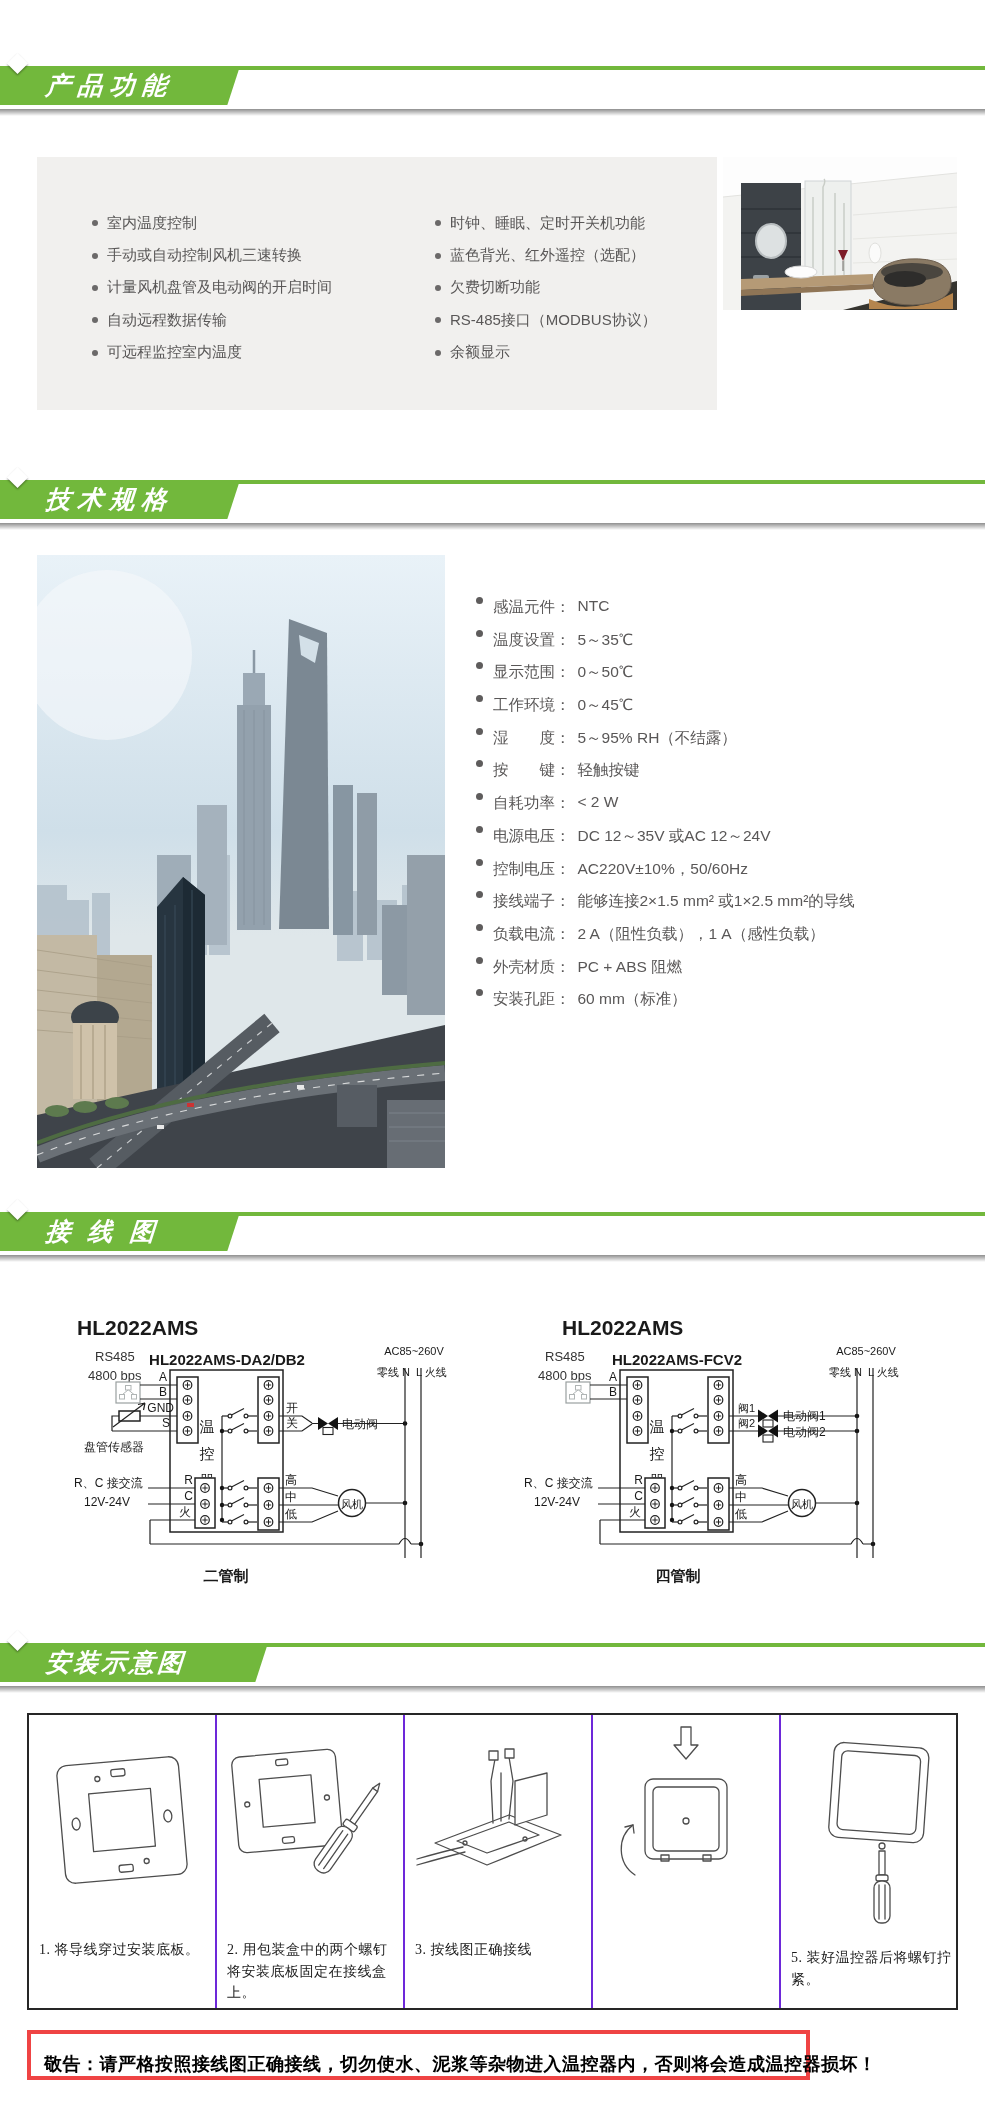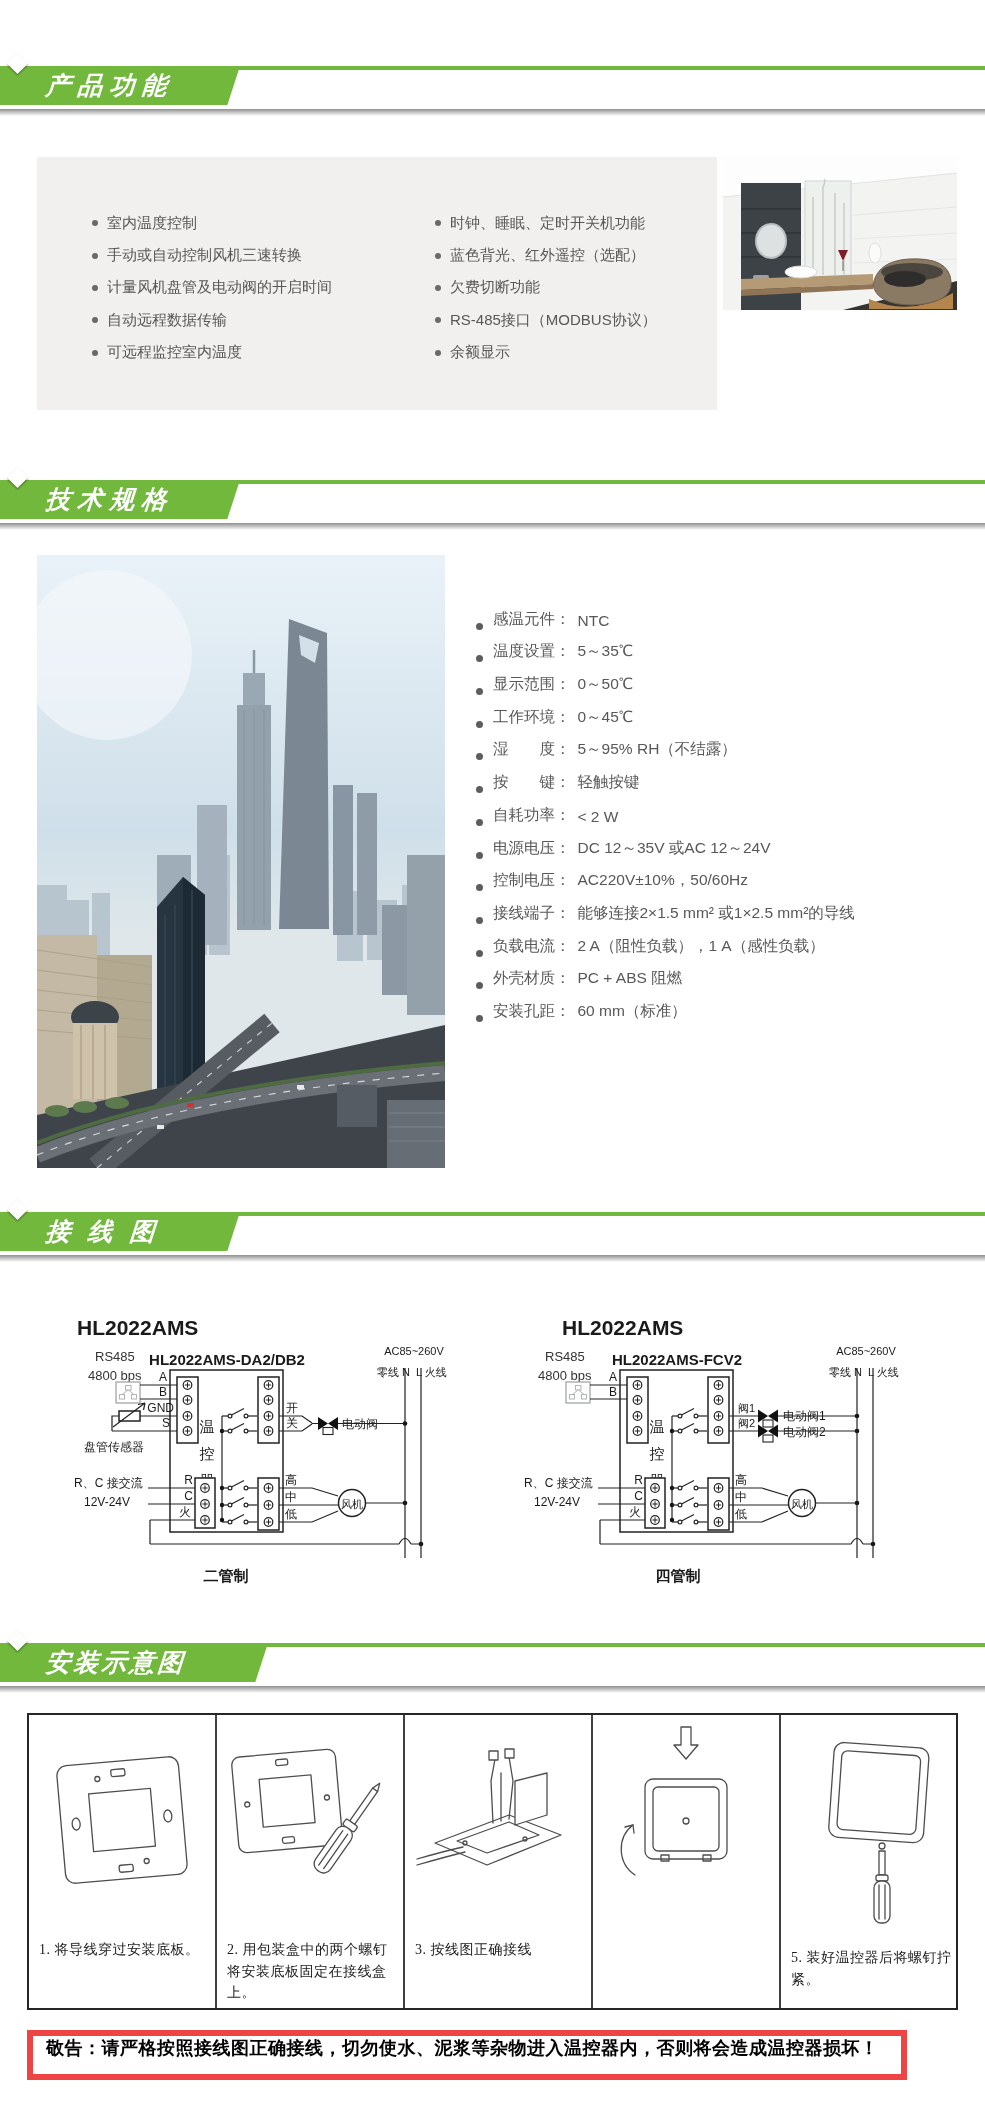--- a/index.html
+++ b/index.html
@@ -18,49 +18,49 @@
     transform:rotate(45deg);box-shadow:1px 1px 2px rgba(0,0,0,.35);}
   .hshadow{position:absolute;left:0;width:100%;height:7px;
     background:linear-gradient(to bottom,#8f8f8f,rgba(255,255,255,0));}
   
   .gray-panel{position:absolute;left:37px;top:157px;width:680px;height:253px;background:#f1f0ee;}
   .feat{position:absolute;list-style:none;margin:0;padding:0;}
   .feat li{height:32.4px;display:flex;align-items:center;font-size:15px;color:var(--ink);white-space:nowrap;text-align:right;}
   .fdot{width:6px;height:6px;border-radius:50%;background:#6b6969;margin-right:9px;flex:none;}
   
   .spec{position:absolute;left:476px;top:597px;width:500px;list-style:none;margin:0;padding:0;}
-  .spec li{height:32.7px;display:flex;align-items:flex-end;font-size:15.5px;color:var(--ink);white-space:nowrap;}
+  .spec li{height:32.7px;display:flex;align-items:flex-start;font-size:15.5px;color:var(--ink);white-space:nowrap;}
   .sdot{width:7px;height:7px;border-radius:50%;background:#5e5c5c;margin-right:10px;flex:none;}
   .svalue{margin-left:7px;}
   .photo{position:absolute;display:block;}
   
   svg text{font-family:"Liberation Sans",sans-serif;fill:var(--dk);}
   .tt{font-size:21px;font-weight:bold;}
   .t15b{font-size:15px;font-weight:bold;}
   .t15{font-size:15px;}
   .t13{font-size:13px;fill:#333;}
   .t12{font-size:12px;}
   .t11{font-size:11px;}
   .mid{text-anchor:middle;} .end{text-anchor:end;}
   .w{stroke:#222;stroke-width:1.2;fill:none;}
   .wb{stroke:#222;stroke-width:1.5;fill:#fff;}
   .dot{fill:#111;}
   
   .steps{position:absolute;left:27px;top:1713px;width:931px;height:297px;border:2px solid #262626;
     display:flex;box-sizing:border-box;background:#fff;}
-  .step-cell{flex:1;border-right:2px solid #404040;display:flex;flex-direction:column;box-sizing:border-box;}
+  .step-cell{flex:1;border-right:2px solid #6d28d9;display:flex;flex-direction:column;box-sizing:border-box;}
   .step-cell:last-child{border-right:none;gap:8px;}
   .step-draw{height:222px;flex:none;}
   .d{stroke:#4d4d4d;stroke-width:1.3;fill:none;stroke-linejoin:round;stroke-linecap:round;}
   .df{stroke:#4d4d4d;stroke-width:1.3;fill:#fff;stroke-linejoin:round;}
   .step-cap{font-family:"Liberation Serif",serif;font-size:14px;line-height:1.55;color:#1c1c1c;
     padding:2px 9px 0 10px;letter-spacing:.5px;}
   
-  .warn{position:absolute;left:27px;top:2030px;width:880px;height:50px;border:6px solid #ef4444;
-    box-sizing:border-box;display:flex;align-items:flex-start;}
+  .warn{position:absolute;left:27px;top:2030px;width:783px;height:50px;border:4px solid #ef4444;
+    box-sizing:border-box;display:flex;align-items:flex-end;}
   .warn-text{font-size:18px;font-weight:bold;color:#000;padding-left:13px;letter-spacing:.5px;white-space:nowrap;}
 </style>
 </head>
 <body>
 
 <div class="page">
 
   <div class="banner" style="top:66px">
     <div class="banner-line"></div>
     <div class="banner-block w168">

